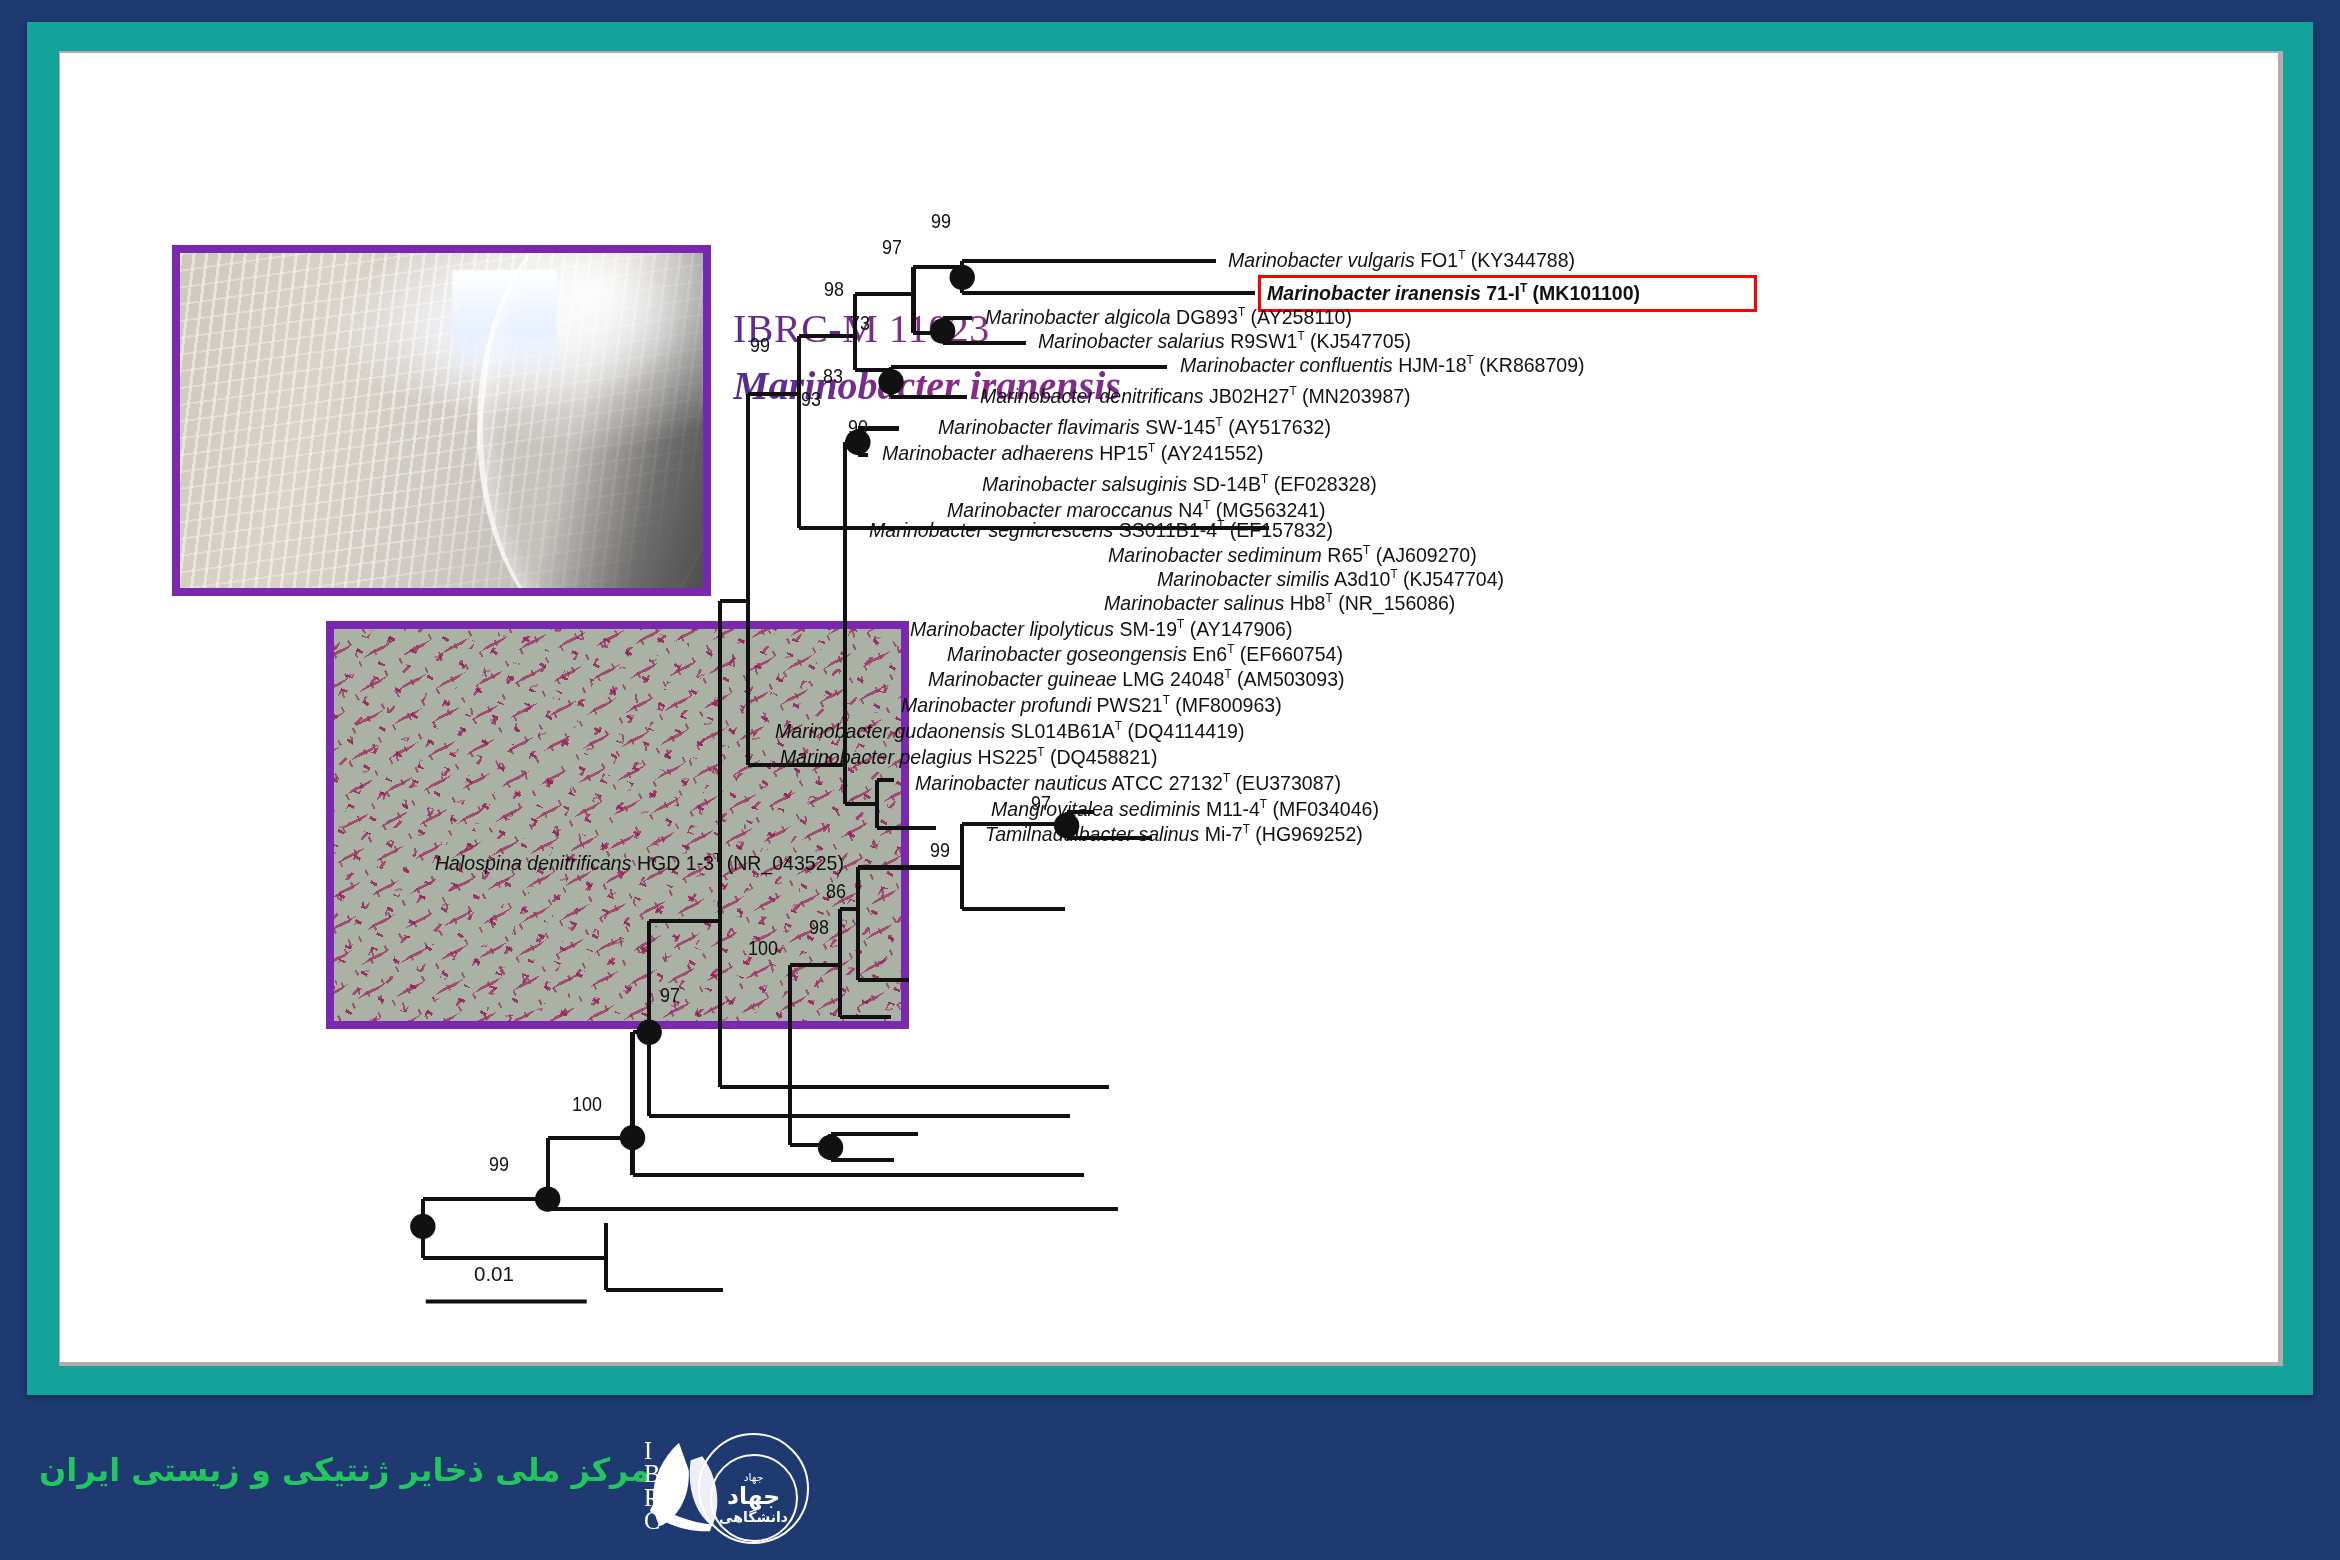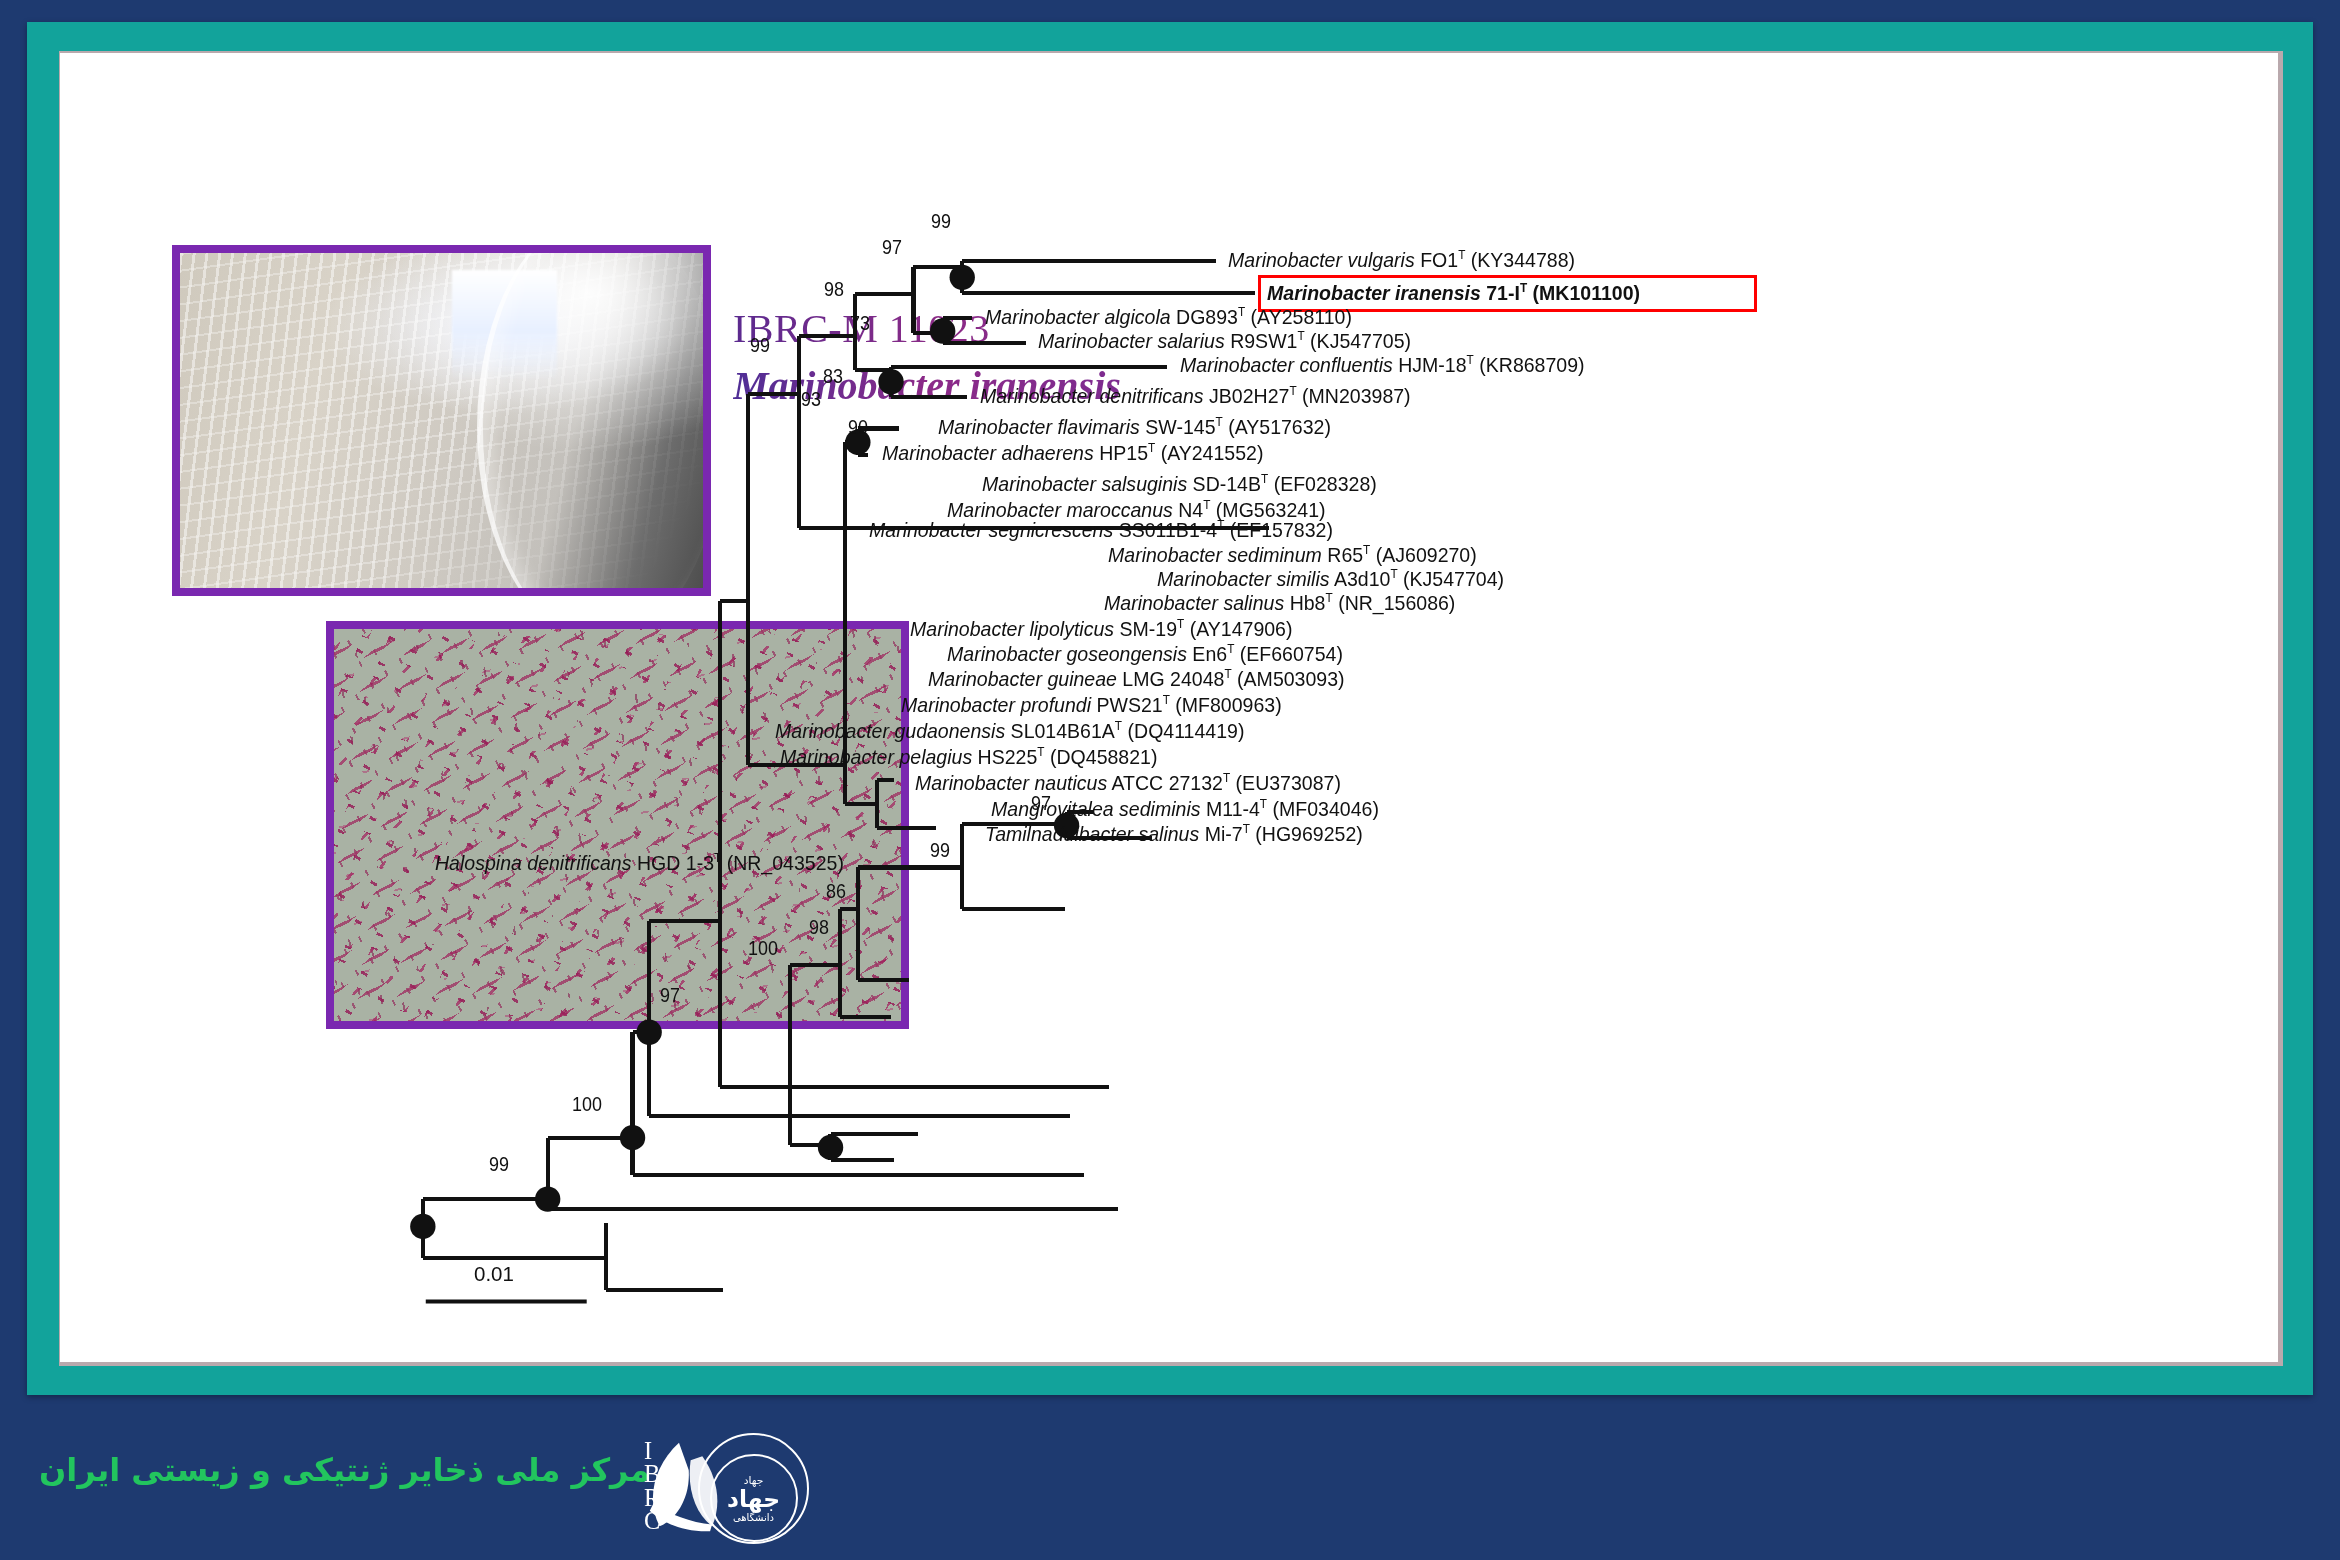--- a/index.html
+++ b/index.html
@@ -138,21 +138,21 @@
     border:2.9px solid #fff;border-radius:50%;
     display:flex;align-items:flex-end;justify-content:center;
   }
   .seal-inner{
     width:84px;height:84px;border:2px solid #fff;border-radius:50%;
     display:flex;flex-direction:column;align-items:center;justify-content:center;
     color:#fff;font-family:"DejaVu Sans",sans-serif;
   }
   .seal-top{font-size:10.7px;}
   .seal-mid{font-size:23.4px;font-weight:bold;line-height:25px;}
-  .seal-bot{font-size:10px;}
+  .seal-bot{font-size:14px;font-weight:bold;}
 </style>
 </head>
 <body>
 
 <div class="poster">
 
   <div class="teal-frame"></div>
   <div class="inner-shadow"></div>
 
   <div class="canvas">

